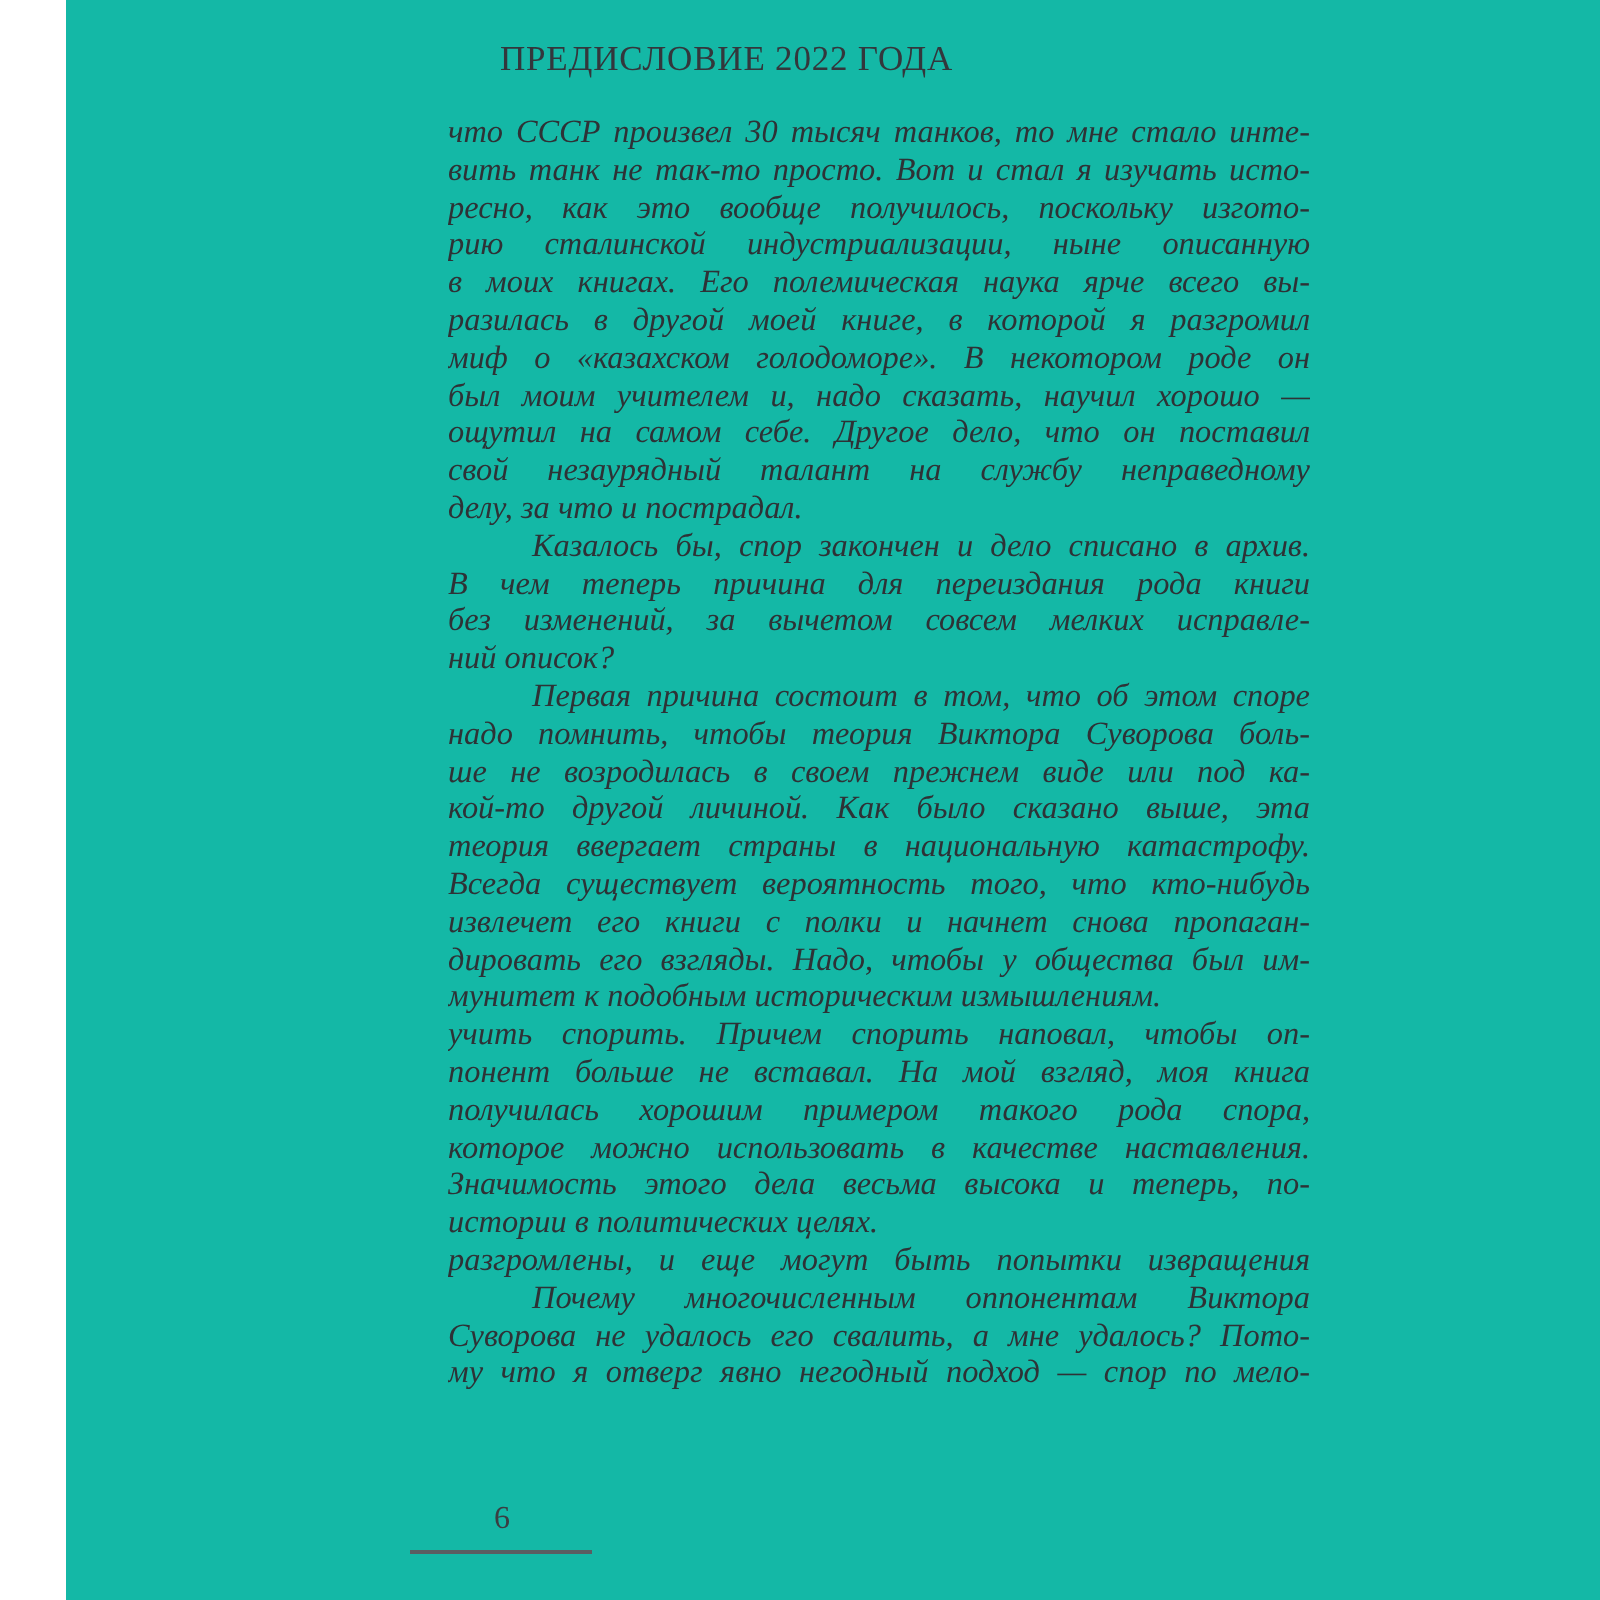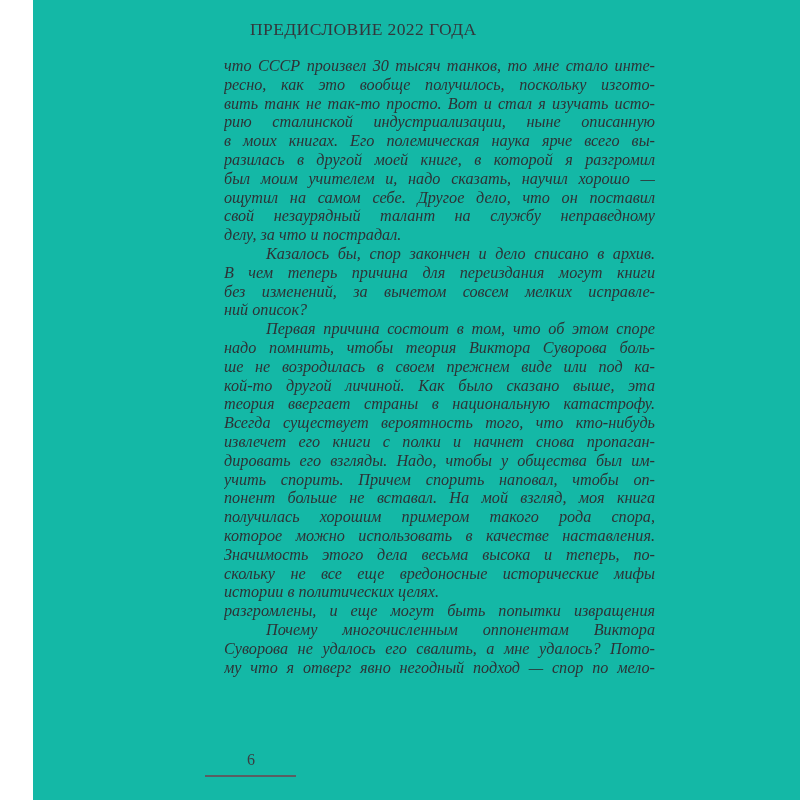--- a/index.html
+++ b/index.html
@@ -69,56 +69,57 @@
 <body>
 
 <div class="page">
 
   <div class="chapter-header">ПРЕДИСЛОВИЕ 2022 ГОДА</div>
 
   <div class="textblock">
 
     <div class="para">
       <div class="line">что СССР произвел 30 тысяч танков, то мне стало инте-</div>
+      <div class="line">вить танк не так-то просто. Вот и стал я изучать исто-</div>
       <div class="line">ресно, как это вообще получилось, поскольку изгото-</div>
-      <div class="line">вить танк не так-то просто. Вот и стал я изучать исто-</div>
       <div class="line">рию сталинской индустриализации, ныне описанную</div>
       <div class="line">в моих книгах. Его полемическая наука ярче всего вы-</div>
       <div class="line">разилась в другой моей книге, в которой я разгромил</div>
+      <div class="line">миф о «казахском голодоморе». В некотором роде он</div>
       <div class="line">был моим учителем и, надо сказать, научил хорошо —</div>
       <div class="line">ощутил на самом себе. Другое дело, что он поставил</div>
       <div class="line">свой незаурядный талант на службу неправедному</div>
       <div class="line last">делу, за что и пострадал.</div>
     </div>
 
     <div class="para">
       <div class="line indent">Казалось бы, спор закончен и дело списано в архив.</div>
-      <div class="line">В чем теперь причина для переиздания могут книги</div>
+      <div class="line">В чем теперь причина для переиздания рода книги</div>
       <div class="line">без изменений, за вычетом совсем мелких исправле-</div>
       <div class="line last">ний описок?</div>
     </div>
 
     <div class="para">
       <div class="line indent">Первая причина состоит в том, что об этом споре</div>
       <div class="line">надо помнить, чтобы теория Виктора Суворова боль-</div>
       <div class="line">ше не возродилась в своем прежнем виде или под ка-</div>
       <div class="line">кой-то другой личиной. Как было сказано выше, эта</div>
       <div class="line">теория ввергает страны в национальную катастрофу.</div>
       <div class="line">Всегда существует вероятность того, что кто-нибудь</div>
       <div class="line">извлечет его книги с полки и начнет снова пропаган-</div>
       <div class="line">дировать его взгляды. Надо, чтобы у общества был им-</div>
+      <div class="line last">мунитет к подобным историческим измышлениям.</div>
     </div>
 
     <div class="para">
       <div class="line">учить спорить. Причем спорить наповал, чтобы оп-</div>
       <div class="line">понент больше не вставал. На мой взгляд, моя книга</div>
       <div class="line">получилась хорошим примером такого рода спора,</div>
       <div class="line">которое можно использовать в качестве наставления.</div>
       <div class="line">Значимость этого дела весьма высока и теперь, по-</div>
-      <div class="line">скольку не все еще вредоносные исторические мифы</div>
       <div class="line last">истории в политических целях.</div>
       <div class="line">разгромлены, и еще могут быть попытки извращения</div>
     </div>
 
     <div class="para">
       <div class="line indent">Почему многочисленным оппонентам Виктора</div>
       <div class="line">Суворова не удалось его свалить, а мне удалось? Пото-</div>
       <div class="line">му что я отверг явно негодный подход — спор по мело-</div>
     </div>
 

